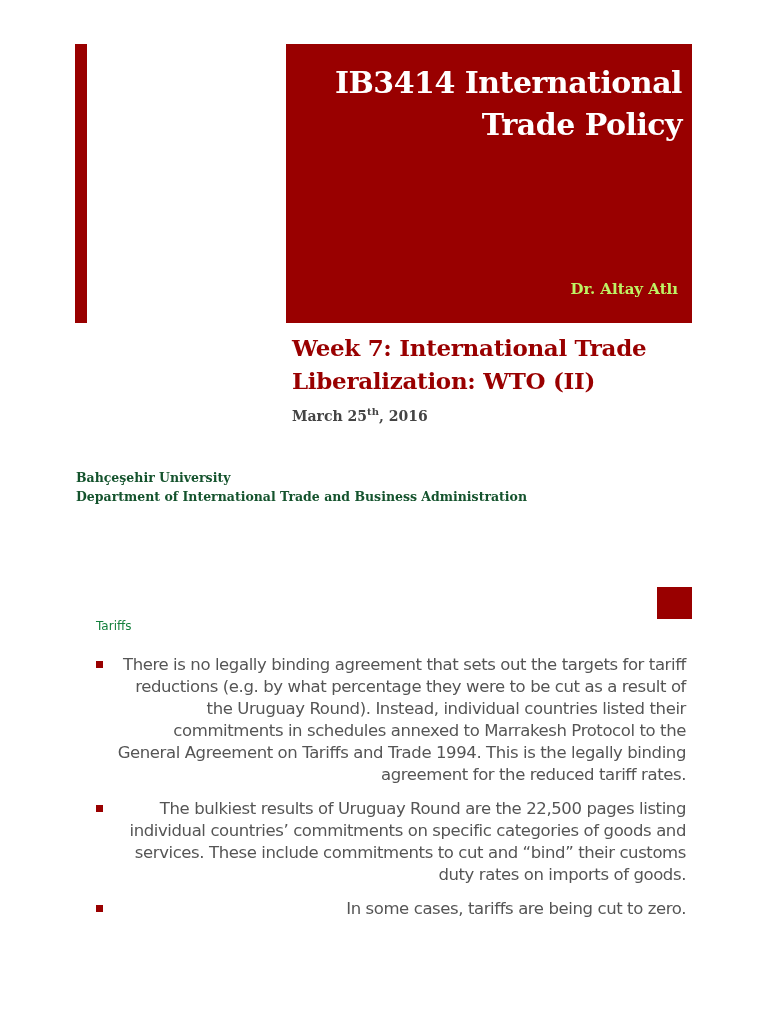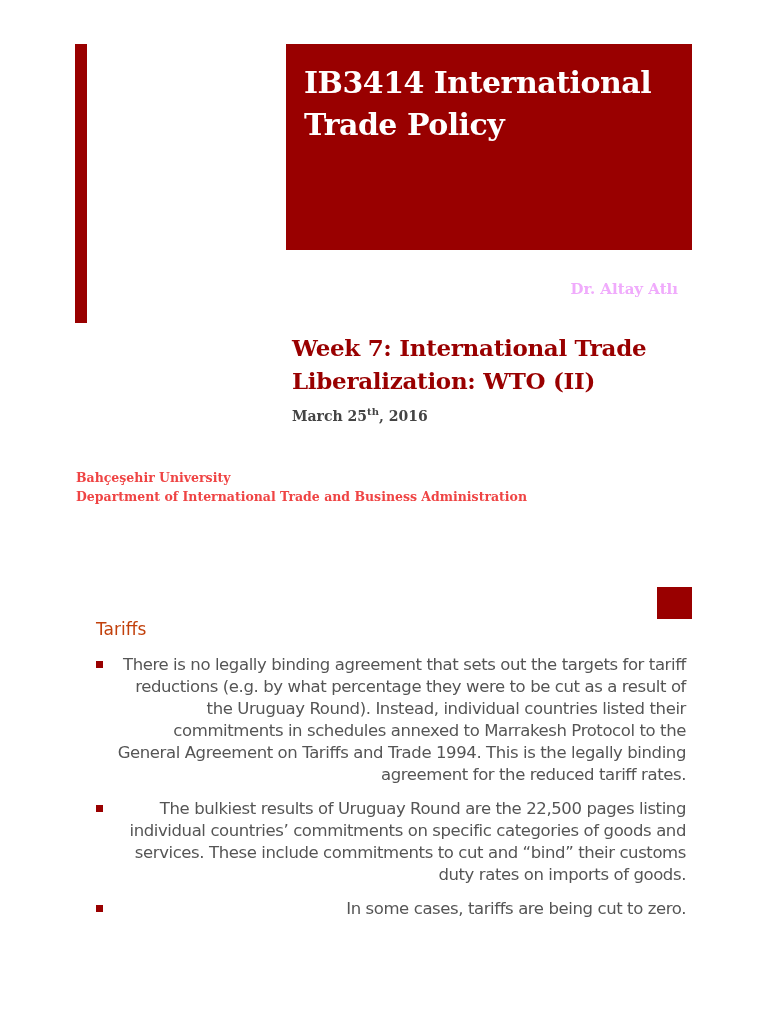--- a/index.html
+++ b/index.html
@@ -1,32 +1,32 @@
 <!DOCTYPE html>
 <html><head>
 <meta charset="utf-8">
 <style>
   html, body { margin:0; padding:0; background:#ffffff; }
   body { width:768px; height:1024px; position:relative; overflow:hidden; }
   .left-bar { position:absolute; left:75px; top:44px; width:12px; height:279px; background:#990000; }
-  .title-box { position:absolute; left:286px; top:44px; width:406px; height:206px; background:#990000; }
+  .title-box { position:absolute; left:286px; top:44px; width:406px; height:279px; background:#990000;text-align:right; }
   .title-text { position:absolute; left:18px; top:18px; right:10px; color:#ffffff;
     font-family:"DejaVu Serif", "Liberation Serif", serif; font-weight:bold; font-size:30px; line-height:42px; letter-spacing:-0.5px; }
-  .author { position:absolute; right:14px; top:236px; color:#f0abfc;
+  .author { position:absolute; right:14px; top:236px; color:#bef264;
     font-family:"DejaVu Serif", serif; font-weight:bold; font-size:15px; }
   .subtitle { position:absolute; left:292px; top:331px; color:#990000;
     font-family:"DejaVu Serif", serif; font-weight:bold; font-size:23px; line-height:33px; letter-spacing:-0.3px; }
   .date { position:absolute; left:292px; top:406px; color:#444444;
     font-family:"DejaVu Serif", serif; font-weight:bold; font-size:14px; }
   .date sup { font-size:10px; }
-  .univ { position:absolute; left:76px; top:468px; color:#ef4444;
+  .univ { position:absolute; left:76px; top:468px; color:#14532d;
     font-family:"DejaVu Serif", serif; font-weight:bold; font-size:12.5px; line-height:19px; }
   .square { position:absolute; left:657px; top:587px; width:35px; height:32px; background:#990000; }
-  .section-title { position:absolute; left:96px; top:619px; color:#c2410c;
-    font-family:"DejaVu Sans", sans-serif; font-size:17px; }
+  .section-title { position:absolute; left:96px; top:619px; color:#15803d;
+    font-family:"DejaVu Sans", sans-serif; font-size:12px; }
   .bullets { position:absolute; left:96px; top:654px; width:590px; margin:0; padding:0; list-style:none;
     font-family:"DejaVu Sans", sans-serif; font-size:16.5px; line-height:22px; color:#555555; letter-spacing:-0.4px; }
   .bullets li { position:relative; padding-left:15px; margin-bottom:12px;text-align:right; }
   .bullet-mark { position:absolute; left:0; top:7px; width:7px; height:7px; background:#990000; }
 </style>
 </head>
 <body>
 
 <div>
   <div class="left-bar"></div>

